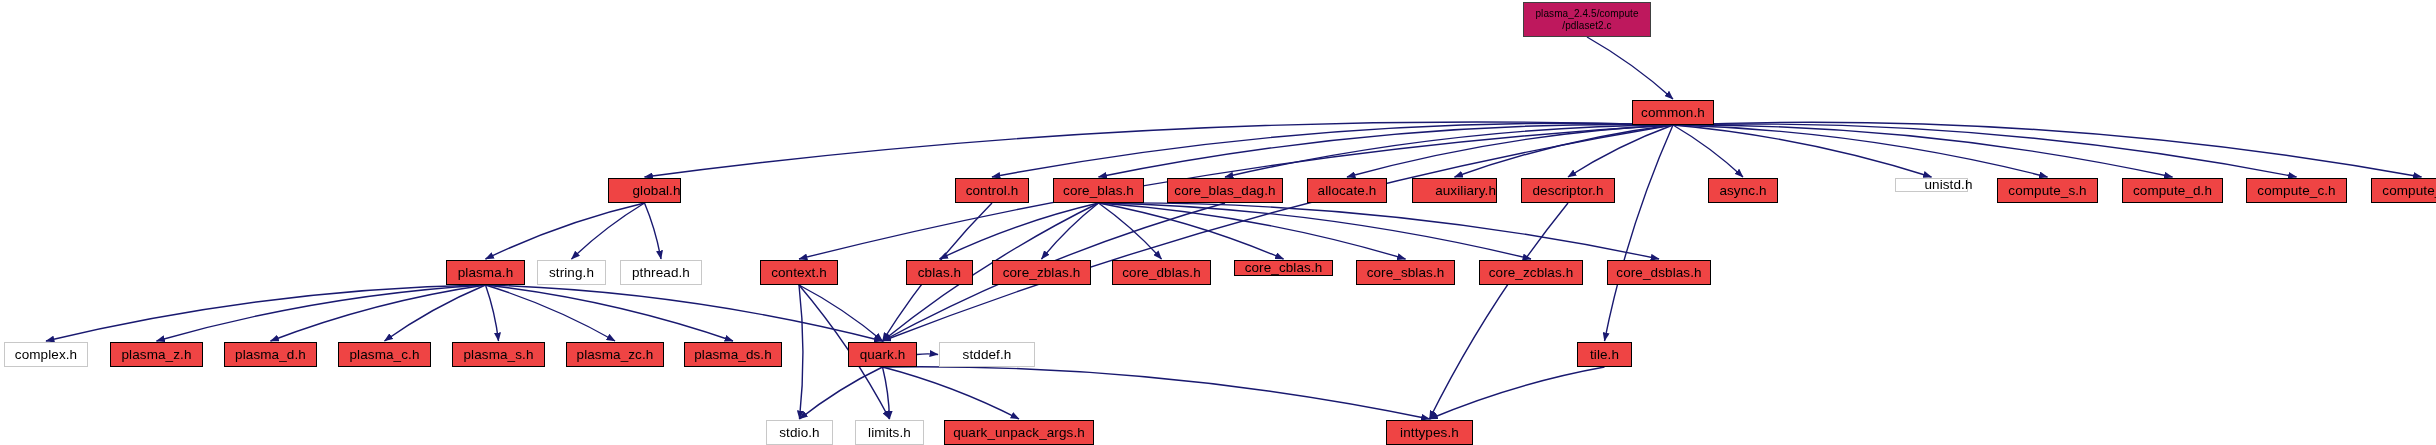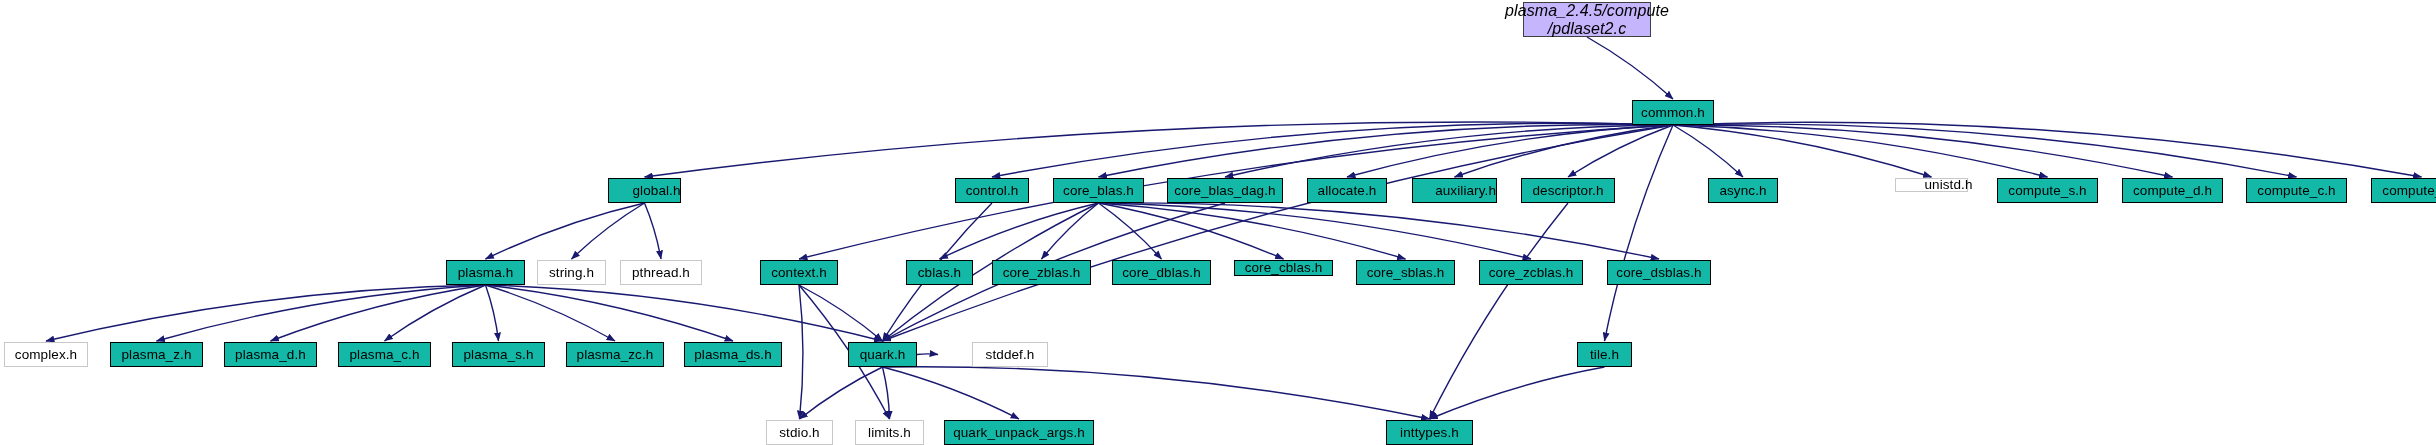--- a/index.html
+++ b/index.html
@@ -26,31 +26,30 @@
   .gnode {
     position: absolute;
     box-sizing: border-box;
     display: flex;
     align-items: center;
     justify-content: center;
     text-align: center;
     font-size: 13.5px;
     line-height: 1.12;
     color: #000000;
-    background: #14b8a6;
+    background: #ef4444;
     border: 1px solid #000000;
     white-space: pre-line;
     letter-spacing: 0.1px;
   }
   
   .gnode.root {
-    background: #c4b5fd;
+    background: #be185d;
     border: 1px solid #404040;
-    font-size: 16px;
-    font-style: italic;
+    font-size: 10px;
   }
   
   .gnode.solid {
     border: 1px solid #000000;
   }
   
   .gnode.faint {
     border: 1px solid #c8c8c8;
     color: #000000;
     background: #ffffff;
@@ -150,20 +149,20 @@
       <div class="gnode solid" style="left: 1479px; top: 260px; width: 104px; height: 25px;"><span class="lbl">core_zcblas.h</span></div>
       <div class="gnode solid" style="left: 1607px; top: 260px; width: 104px; height: 25px;"><span class="lbl">core_dsblas.h</span></div>
       <div class="gnode faint" style="left: 4px; top: 342px; width: 84px; height: 25px;"><span class="lbl">complex.h</span></div>
       <div class="gnode solid" style="left: 110px; top: 342px; width: 93px; height: 25px;"><span class="lbl">plasma_z.h</span></div>
       <div class="gnode solid" style="left: 224px; top: 342px; width: 93px; height: 25px;"><span class="lbl">plasma_d.h</span></div>
       <div class="gnode solid" style="left: 338px; top: 342px; width: 93px; height: 25px;"><span class="lbl">plasma_c.h</span></div>
       <div class="gnode solid" style="left: 452px; top: 342px; width: 93px; height: 25px;"><span class="lbl">plasma_s.h</span></div>
       <div class="gnode solid" style="left: 566px; top: 342px; width: 98px; height: 25px;"><span class="lbl">plasma_zc.h</span></div>
       <div class="gnode solid" style="left: 684px; top: 342px; width: 98px; height: 25px;"><span class="lbl">plasma_ds.h</span></div>
       <div class="gnode solid" style="left: 848px; top: 342px; width: 69px; height: 25px;"><span class="lbl">quark.h</span></div>
-      <div class="gnode faint" style="left: 939px; top: 342px; width: 76px; height: 25px; margin-left: 33px;"><span class="lbl">stddef.h</span></div>
+      <div class="gnode faint" style="left: 939px; top: 342px; width: 96px; height: 25px;"><span class="lbl">stddef.h</span></div>
       <div class="gnode solid" style="left: 1577px; top: 342px; width: 55px; height: 25px;"><span class="lbl">tile.h</span></div>
       <div class="gnode faint" style="left: 766px; top: 420px; width: 67px; height: 25px;"><span class="lbl">stdio.h</span></div>
       <div class="gnode faint" style="left: 855px; top: 420px; width: 69px; height: 25px;"><span class="lbl">limits.h</span></div>
       <div class="gnode solid" style="left: 944px; top: 420px; width: 150px; height: 25px;"><span class="lbl">quark_unpack_args.h</span></div>
       <div class="gnode solid" style="left: 1386px; top: 420px; width: 87px; height: 25px;"><span class="lbl">inttypes.h</span></div>
     </div>
 </div>
 
 </body></html>

